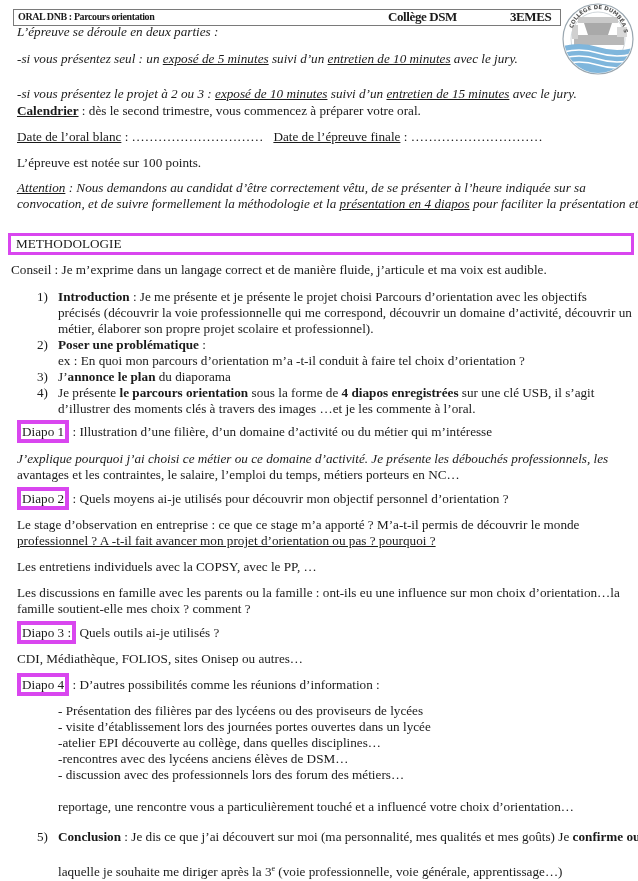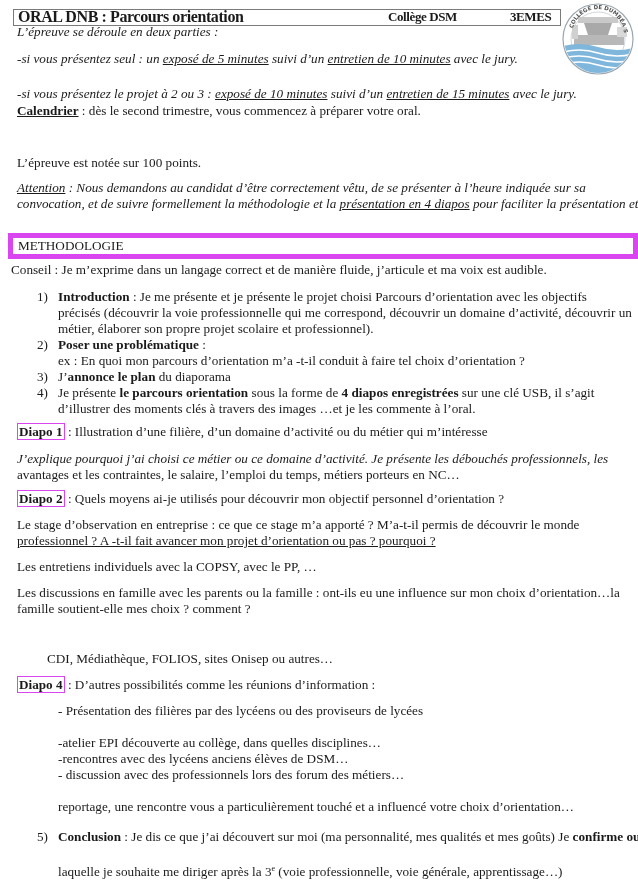--- a/index.html
+++ b/index.html
@@ -7,41 +7,41 @@
     width: 638px; height: 881px; position: relative; overflow: hidden;
     font-family: "Liberation Serif", "DejaVu Serif", serif;
     font-size: 13.2px; color: #1a1a1a; line-height: 16px;
   }
   .page { position: absolute; left: 0; top: 0; width: 638px; height: 881px; }
 
   .header-box {
     position: absolute; left: 13px; top: 9px; width: 546px; height: 15px;
     border: 1px solid #7a7a7a; border-left-width: 1px;
   }
-  .header-title { position: absolute; left: 4px; top: -1px; font-weight: bold; font-size: 16px; letter-spacing: -0.4px; }
+  .header-title { position: absolute; left: 4px; top: -1px; font-weight: bold; font-size: 10px; letter-spacing: -0.4px; }
   .header-school { position: absolute; left: 374px; top: -1px; font-weight: bold; font-size: 13px; letter-spacing: -0.4px; }
   .header-class { position: absolute; left: 496px; top: -1px; font-weight: bold; font-size: 13px; letter-spacing: -0.4px; }
 
   .logo { position: absolute; left: 560px; top: 1px; width: 76px; height: 76px; }
 
   .t { position: absolute; left: 17px; white-space: nowrap; }
   .it { font-style: italic; }
   .u { text-decoration: underline; }
   .b { font-weight: bold; }
 
   .method-box {
     position: absolute; left: 8px; top: 233px; width: 620px; height: 16px;
-    border: 5px solid #d946ef;
+    border: 3px solid #d946ef;
   }
   .method-box span { position: absolute; left: 5px; top: 0px; }
 
   .num { position: absolute; left: 37px; }
   .itemtxt { position: absolute; left: 58px; white-space: nowrap; }
 
-  .boxed { border: 1px solid #d946ef; padding: 0 1px; font-weight: bold; }
+  .boxed { border: 4px solid #d946ef; padding: 0 1px; font-weight: normal; }
 
   .bullet { position: absolute; left: 58px; white-space: nowrap; }
 </style>
 </head>
 <body>
 
 <div class="page">
 
   <div class="header-box">
     <span class="header-title">ORAL DNB : Parcours orientation</span>
@@ -81,20 +81,23 @@
   </div>
 
   <div class="t it" style="top:78px;margin-top:8px;">
     <span>-si vous présentez le projet à 2 ou 3 : </span><span class="u">exposé de 10 minutes</span><span> suivi d’un </span><span class="u">entretien de 15 minutes</span><span> avec le jury.</span>
   </div>
 
   <div class="t" style="top:103px;">
     <span class="b u">Calendrier</span><span> : dès le second trimestre, vous commencez à préparer votre oral.</span>
   </div>
 
+  <div class="t" style="top:129px;">
+    <span class="u">Date de l’oral blanc</span><span style="white-space:pre;"> : …………………………   </span><span class="u">Date de l’épreuve finale</span><span> : …………………………</span>
+  </div>
 
   <div class="t" style="top:155px;">L’épreuve est notée sur 100 points.</div>
 
   <div class="t it" style="top:180px;">
     <span class="u">Attention</span><span> : Nous demandons au candidat d’être correctement vêtu, de se présenter à l’heure indiquée sur sa</span>
   </div>
   <div class="t it" style="top:196px;">
     <span>convocation, et de suivre formellement la méthodologie et la </span><span class="u">présentation en 4 diapos</span><span> pour faciliter la présentation et</span>
   </div>
 
@@ -136,26 +139,30 @@
 
   <div class="t" style="top:491px;">
     <span class="boxed">Diapo 2</span><span> : Quels moyens ai-je utilisés pour découvrir mon objectif personnel d’orientation ?</span>
   </div>
   <div class="t" style="top:517px;">Le stage d’observation en entreprise : ce que ce stage m’a apporté ? M’a-t-il permis de découvrir le monde</div>
   <div class="t" style="top:533px;text-decoration:underline;">professionnel ? A -t-il fait avancer mon projet d’orientation ou pas ? pourquoi ?</div>
   <div class="t" style="top:559px;">Les entretiens individuels avec la COPSY, avec le PP, …</div>
   <div class="t" style="top:585px;">Les discussions en famille avec les parents ou la famille : ont-ils eu une influence sur mon choix d’orientation…la</div>
   <div class="t" style="top:601px;">famille soutient-elle mes choix ? comment ?</div>
 
-  <div class="t" style="top:651px;margin-left:30px;">CDI, Médiathèque, FOLIOS, sites Onisep ou autres…</div>
+  <div class="t" style="top:625px;">
+    <span class="boxed">Diapo 3 :</span><span> Quels outils ai-je utilisés ?</span>
+  </div>
+  <div class="t" style="top:651px;">CDI, Médiathèque, FOLIOS, sites Onisep ou autres…</div>
 
   <div class="t" style="top:677px;">
     <span class="boxed">Diapo 4</span><span> : D’autres possibilités comme les réunions d’information :</span>
   </div>
   <div class="bullet" style="top:703px;">- Présentation des filières par des lycéens ou des proviseurs de lycées</div>
+  <div class="bullet" style="top:719px;">- visite d’établissement lors des journées portes ouvertes dans un lycée</div>
   <div class="bullet" style="top:735px;">-atelier EPI découverte au collège, dans quelles disciplines…</div>
   <div class="bullet" style="top:751px;">-rencontres avec des lycéens anciens élèves de DSM…</div>
   <div class="bullet" style="top:767px;">- discussion avec des professionnels lors des forum des métiers…</div>
   <div class="bullet" style="top:799px;">reportage, une rencontre vous a particulièrement touché et a influencé votre choix d’orientation…</div>
 
   <div class="num" style="top:829px;">5)</div>
   <div class="itemtxt" style="top:829px;">
     <span class="b">Conclusion</span><span> : Je dis ce que j’ai découvert sur moi (ma personnalité, mes qualités et mes goûts) Je </span><span class="b">confirme ou</span>
   </div>
   <div class="itemtxt" style="top:861px;">

